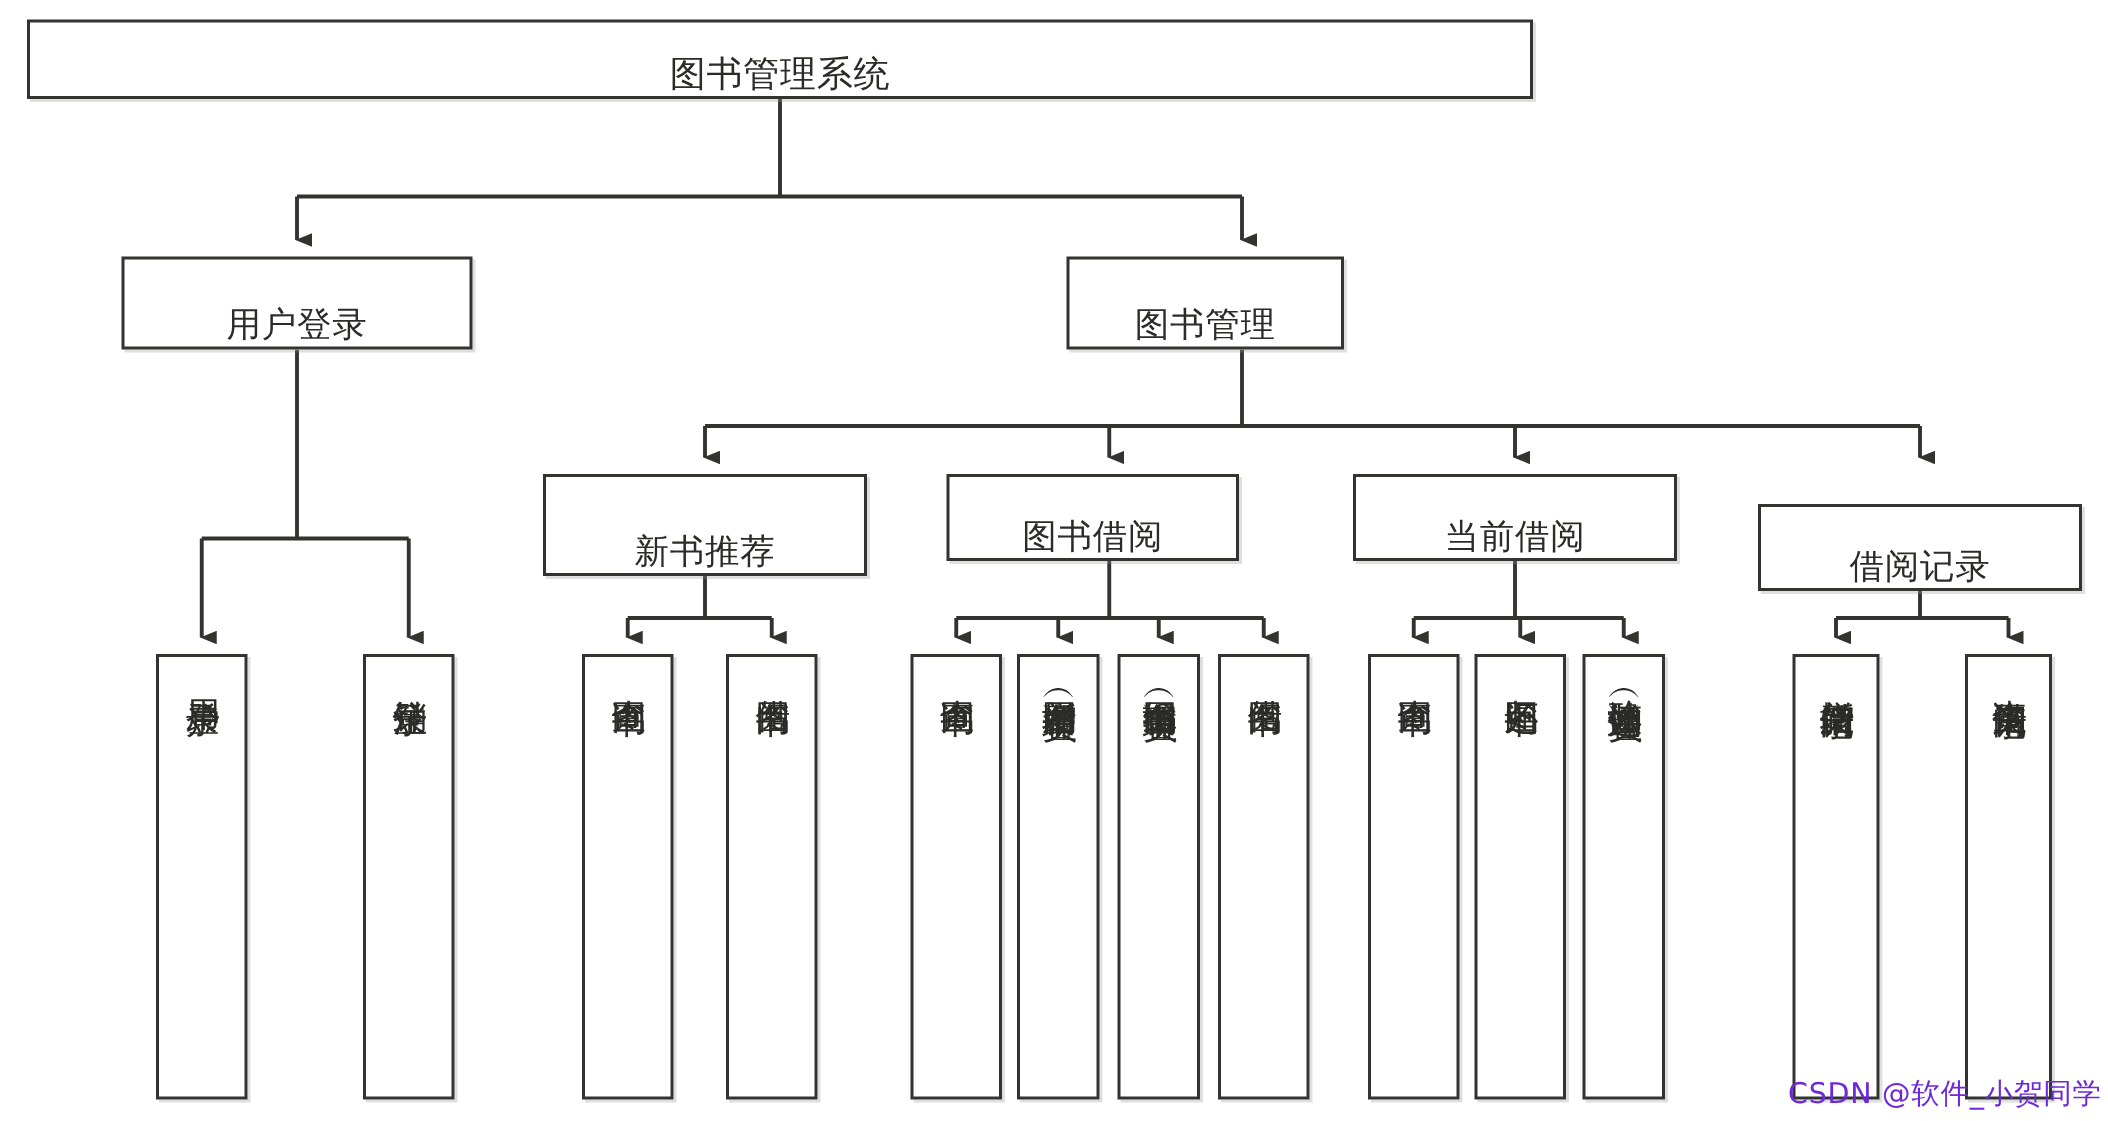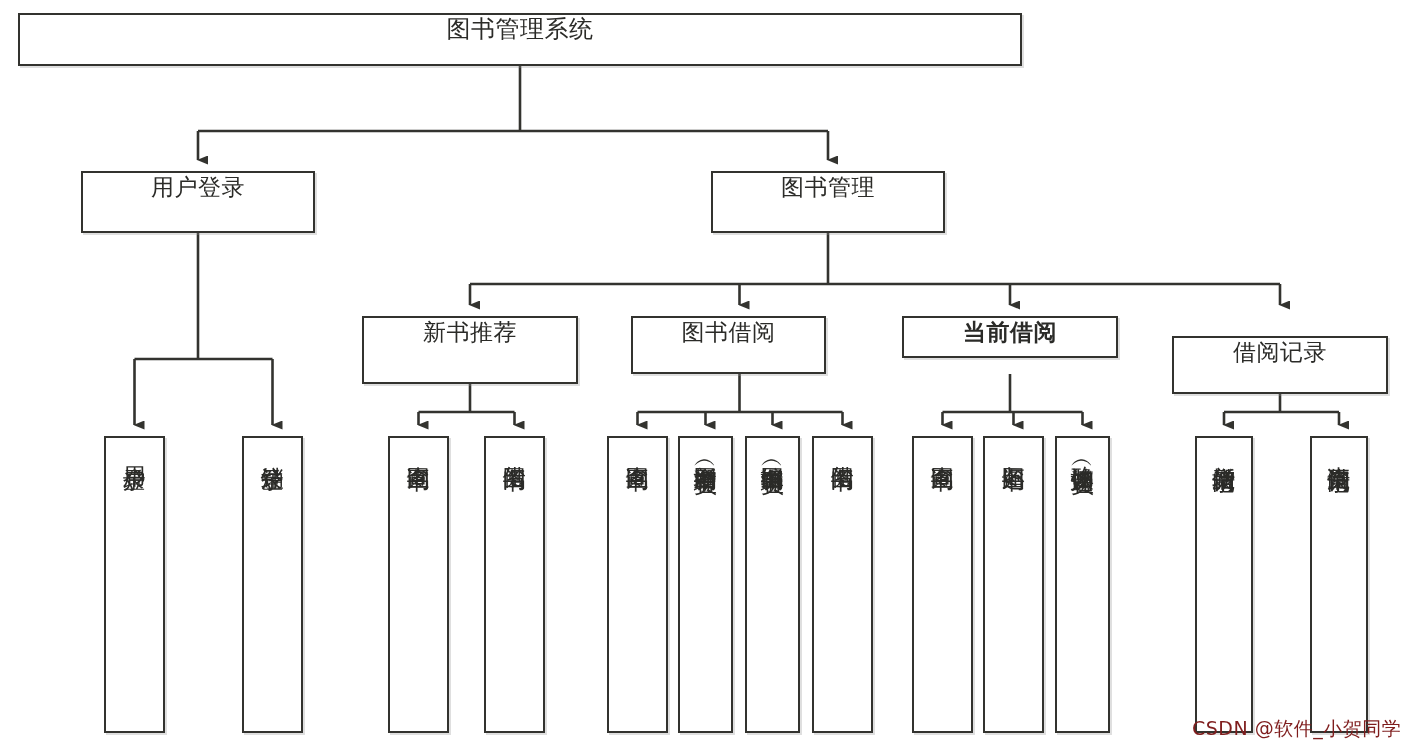--- a/index.html
+++ b/index.html
@@ -24,21 +24,21 @@
     width: 1405px;
     height: 747px;
     pointer-events: none;
   }
   .node {
     position: absolute;
     box-sizing: border-box;
     background: #ffffff;
     border: 2px solid #33332f;
     display: flex;
-    align-items: flex-start;
+    align-items: flex-end;
     justify-content: center;
     color: #2b2b28;
     box-shadow: 2px 2px 0 rgba(150,150,150,0.30);
   }
   .node-label {
     display: block;
     text-align: center;
     line-height: 1.22;
     letter-spacing: 0.5px;
   }
@@ -58,21 +58,21 @@
     writing-mode: vertical-rl;
     text-orientation: upright;
     font-size: 23px;
     line-height: 1.16;
     letter-spacing: 1px;
     white-space: normal;
     max-height: 285px;
   }
   .watermark {
     position: absolute;
-    color: #7f1d1d;
+    color: #6d28d9;
     font-size: 19px;
     letter-spacing: 0.5px;
     white-space: nowrap;
     user-select: none;
   }
 </style>
 </head>
 <body>
 
 <div id="canvas">
@@ -120,30 +120,30 @@
       </g>
   </svg>
 
   <div id="nodes-layer">
       <div class="node h-node root" style="left: 18px; top: 13px; width: 1004px; height: 53px;">
         <span class="node-label">图书管理系统</span>
       </div>
       <div class="node h-node" style="left: 81px; top: 171px; width: 234px; height: 62px;">
         <span class="node-label">用户登录</span>
       </div>
-      <div class="node h-node" style="left: 711px; top: 171px; width: 234px; height: 62px;">
+      <div class="node h-node" style="left: 711px; top: 171px; width: 185px; height: 62px;">
         <span class="node-label">图书管理</span>
       </div>
       <div class="node h-node" style="left: 362px; top: 316px; width: 216px; height: 68px;">
         <span class="node-label">新书推荐</span>
       </div>
       <div class="node h-node" style="left: 631px; top: 316px; width: 195px; height: 58px;">
         <span class="node-label">图书借阅</span>
       </div>
-      <div class="node h-node" style="left: 902px; top: 316px; width: 216px; height: 42px; font-weight: bold;">
+      <div class="node h-node" style="left: 902px; top: 316px; width: 216px; height: 58px;">
         <span class="node-label">当前借阅</span>
       </div>
       <div class="node h-node" style="left: 1172px; top: 316px; width: 216px; height: 58px; margin-top: 20px;">
         <span class="node-label">借阅记录</span>
       </div>
       <div class="node v-node" style="left: 104px; top: 436px; width: 61px; height: 297px;">
         <span class="node-label">用户登录</span>
       </div>
       <div class="node v-node" style="left: 242px; top: 436px; width: 61px; height: 297px;">
         <span class="node-label">注销登录</span>

